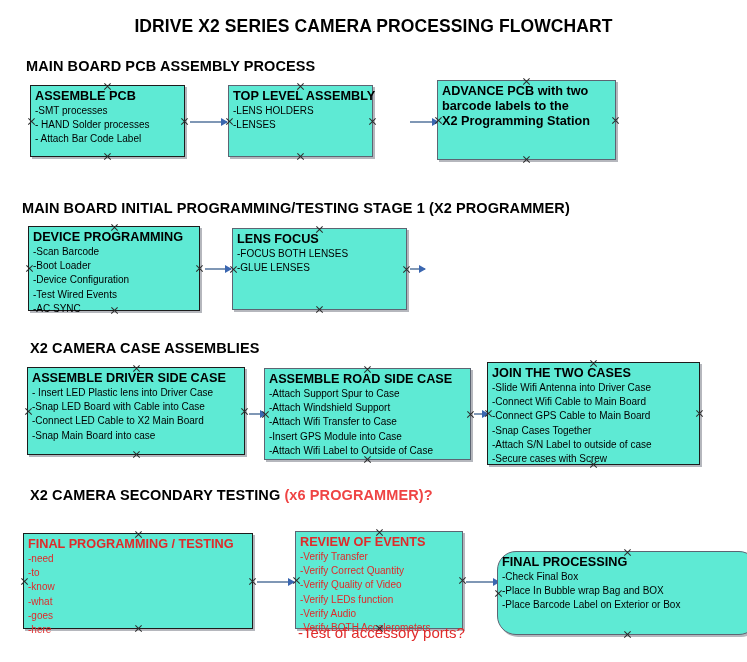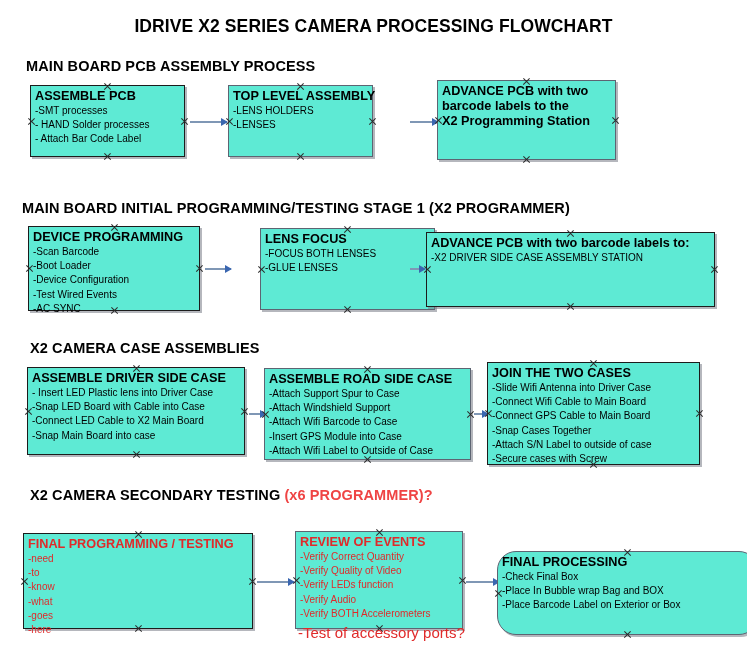--- a/index.html
+++ b/index.html
@@ -149,43 +149,35 @@
     <div class="hx" style="left:50%;top:100%;"></div>
     <div class="hx" style="left:0;top:50%;"></div>
     <div class="hx" style="left:100%;top:50%;"></div>
   </div>
 
   <div class="arrow" style="left:205px;top:268px;width:26px;">
     <div class="shaft"></div>
     <div class="head"></div>
   </div>
 
-  <div class="pbox softborder" style="left:232px;top:228px;width:175px;height:82px;margin-left:28px;">
+  <div class="pbox softborder" style="left:232px;top:228px;width:175px;height:82px;">
     <div class="bhead">LENS FOCUS</div>
     <div class="bline">-FOCUS BOTH LENSES</div>
     <div class="bline">-GLUE LENSES</div>
     <div class="hx" style="left:50%;top:0;"></div>
     <div class="hx" style="left:50%;top:100%;"></div>
     <div class="hx" style="left:0;top:50%;"></div>
     <div class="hx" style="left:100%;top:50%;"></div>
   </div>
 
   <div class="arrow" style="left:410px;top:268px;width:15px;">
     <div class="shaft"></div>
     <div class="head"></div>
   </div>
 
-  <div class="pbox" style="left:426px;top:232px;width:289px;height:75px;">
-    <div class="bhead">ADVANCE PCB with two barcode labels to:</div>
-    <div class="bline">-X2 DRIVER  SIDE  CASE  ASSEMBLY STATION</div>
-    <div class="hx" style="left:50%;top:0;"></div>
-    <div class="hx" style="left:50%;top:100%;"></div>
-    <div class="hx" style="left:0;top:50%;"></div>
-    <div class="hx" style="left:100%;top:50%;"></div>
-  </div>
 
   <div class="sec-head" style="left:30px;top:340px;">
     <span>X2 CAMERA CASE ASSEMBLIES</span>
   </div>
 
   <div class="pbox" style="left:27px;top:367px;width:218px;height:88px;">
     <div class="bhead">ASSEMBLE DRIVER SIDE CASE</div>
     <div class="bline">- Insert LED Plastic lens into Driver Case</div>
     <div class="bline">-Snap LED Board with Cable into Case</div>
     <div class="bline">-Connect LED Cable to X2 Main Board</div>
@@ -198,21 +190,21 @@
 
   <div class="arrow" style="left:249px;top:413px;width:17px;">
     <div class="shaft"></div>
     <div class="head"></div>
   </div>
 
   <div class="pbox softborder" style="left:264px;top:368px;width:207px;height:92px;">
     <div class="bhead">ASSEMBLE ROAD SIDE CASE</div>
     <div class="bline">-Attach Support Spur to Case</div>
     <div class="bline">-Attach Windshield Support</div>
-    <div class="bline">-Attach Wifi Barcode to Case</div>
+    <div class="bline">-Attach Wifi Transfer to Case</div>
     <div class="bline">-Insert GPS Module into Case</div>
     <div class="bline">-Attach Wifi Label to Outside of Case</div>
     <div class="hx" style="left:50%;top:0;"></div>
     <div class="hx" style="left:50%;top:100%;"></div>
     <div class="hx" style="left:0;top:50%;"></div>
     <div class="hx" style="left:100%;top:50%;"></div>
   </div>
 
   <div class="arrow" style="left:474px;top:413px;width:14px;">
     <div class="shaft"></div>
@@ -251,20 +243,21 @@
     <div class="hx" style="left:100%;top:50%;"></div>
   </div>
 
   <div class="arrow" style="left:257px;top:581px;width:37px;">
     <div class="shaft"></div>
     <div class="head"></div>
   </div>
 
   <div class="pbox red softborder" style="left:295px;top:531px;width:168px;height:98px;">
     <div class="bhead">REVIEW OF EVENTS</div>
+    <div class="bline">-Verify Transfer</div>
     <div class="bline">-Verify Correct Quantity</div>
     <div class="bline">-Verify Quality of Video</div>
     <div class="bline">-Verify LEDs function</div>
     <div class="bline">-Verify Audio</div>
     <div class="bline">-Verify BOTH Accelerometers</div>
     <div class="hx" style="left:50%;top:0;"></div>
     <div class="hx" style="left:50%;top:100%;"></div>
     <div class="hx" style="left:0;top:50%;"></div>
     <div class="hx" style="left:100%;top:50%;"></div>
   </div>

